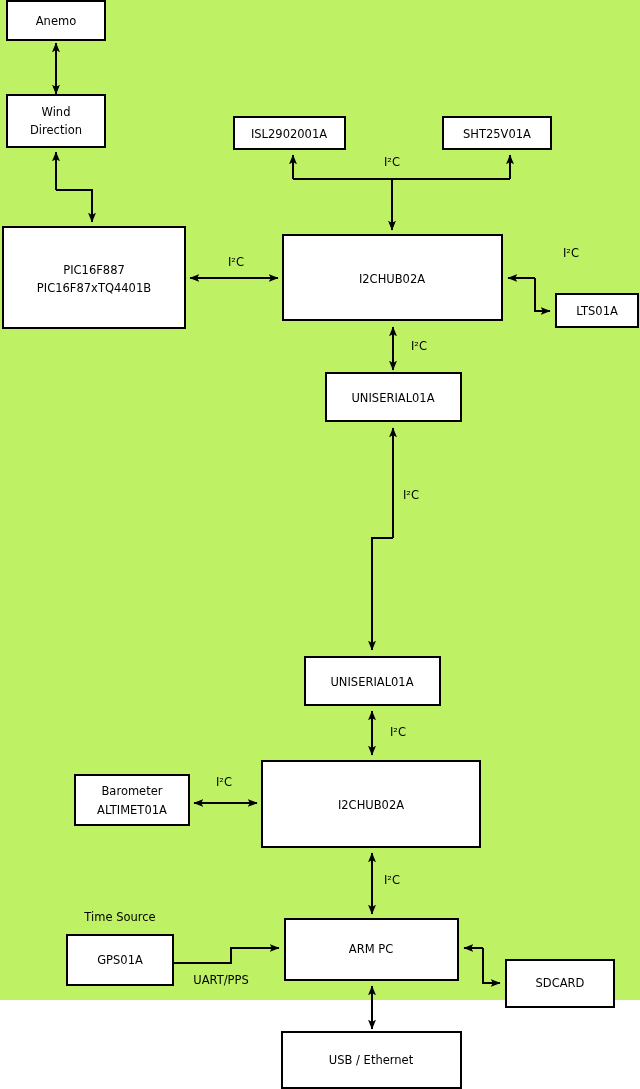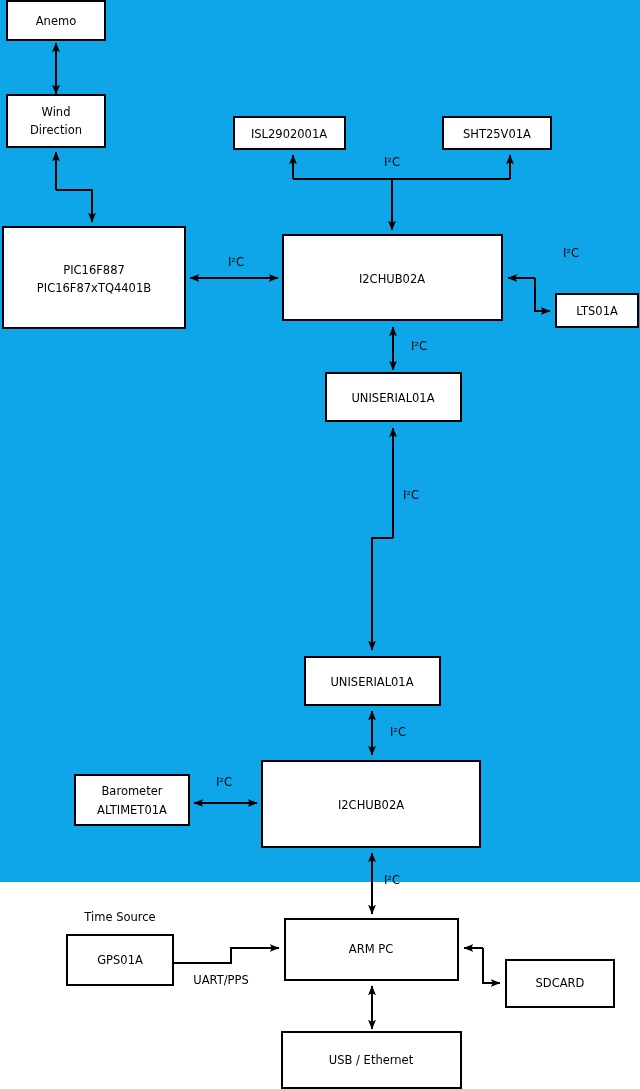--- a/index.html
+++ b/index.html
@@ -9,22 +9,22 @@
   }
   body {
     width: 640px;
     height: 1089px;
     font-family: "DejaVu Sans", "Liberation Sans", sans-serif;
     overflow: hidden;
   }
   #diagram-root {
     position: relative;
     width: 640px;
-    height: 882px;
-    background: #0ea5e9;
+    height: 1000px;
+    background: #bef264;
   }
   svg#diagram-svg {
     position: absolute;
     top: 0;
     left: 0;
     width: 640px;
     height: 1089px;
     display: block;
   }
   .node-rect {

